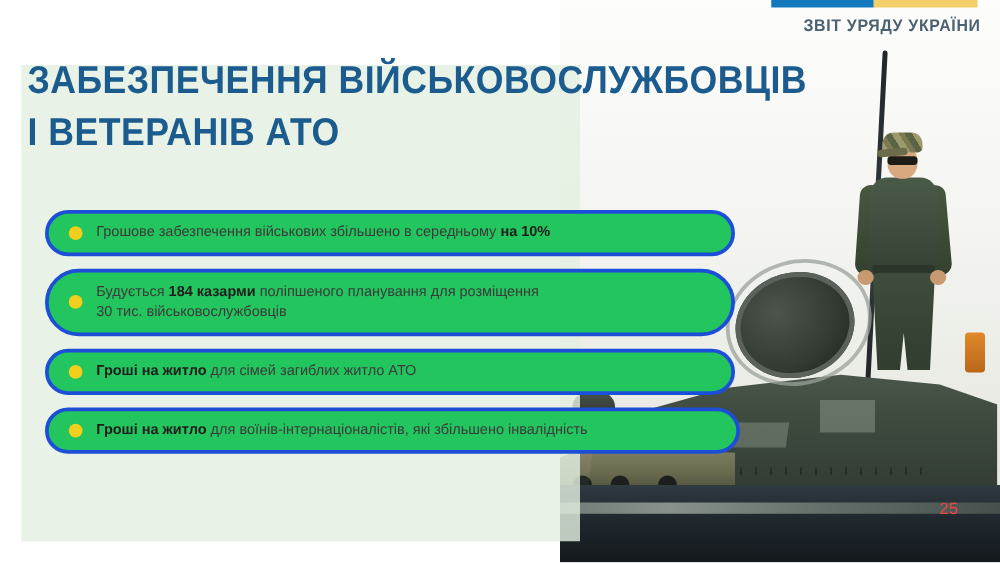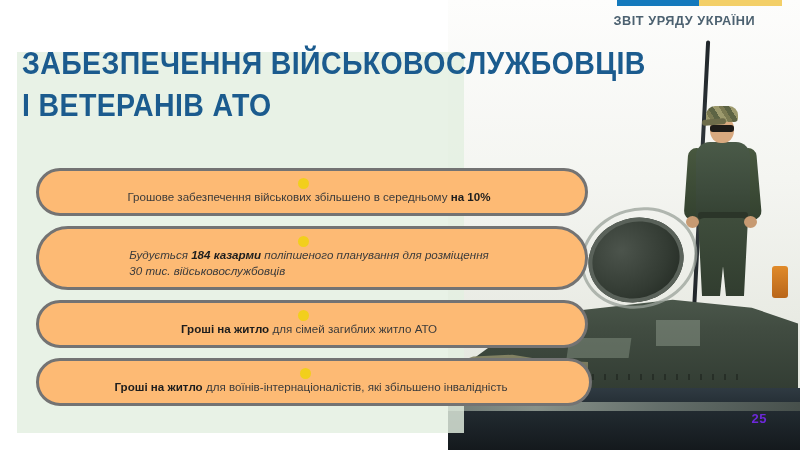--- a/index.html
+++ b/index.html
@@ -228,21 +228,21 @@
     background: #e3efe0;
     opacity: .82;
   }
 
   
   .brand {
     position: absolute;
     right: 10px;
     top: 0;
     width: 182px;
-    text-align: left;
+    text-align: right;
   }
   .brand-flag {
     display: flex;
     width: 165px;
     height: 6px;
     margin: 0 auto 7px auto;
   }
   .brand-flag .blue { flex: 1; background: #1479bc; }
   .brand-flag .yellow { flex: 1; background: #f3cf68; }
   .brand-title {
@@ -282,32 +282,31 @@
 
   
   .bubbles {
     position: absolute;
     left: 36px;
     top: 168px;
     width: 560px;
   }
   .bubble {
     position: relative;
-    background: #fdba74;
-    border: 3px solid #737373;
+    background: #22c55e;
+    border: 3px solid #1d4ed8;
     border-radius: 999px;
     display: flex;
     align-items: center;
     padding: 7px 22px 8px 16px;
     box-sizing: border-box;
     margin-bottom: 10px;
-    flex-direction: column;
   }
   .bubble.b1 { width: 552px; min-height: 36px; }
-  .bubble.b2 { width: 552px; min-height: 54px; font-style: italic; }
+  .bubble.b2 { width: 552px; min-height: 54px; }
   .bubble.b3 { width: 552px; min-height: 36px; }
   .bubble.b4 { width: 556px; min-height: 36px; }
   .dot {
     flex: 0 0 auto;
     width: 11px;
     height: 11px;
     border-radius: 50%;
     background: #f2cf1c;
     margin-right: 11px;
   }
@@ -315,25 +314,25 @@
     color: #3b3b3b;
     font-size: 11.6px;
     line-height: 16px;
   }
   .btext b { color: #1d1d1d; font-weight: bold; }
 
   
   .pageno {
     position: absolute;
     right: 33px;
-    bottom: 24px;
-    color: #6d28d9;
+    bottom: 36px;
+    color: #ef4444;
     font-size: 13px;
     font-family: "Liberation Sans Narrow", "Liberation Sans", sans-serif;
-    font-weight: bold;
+    font-weight: normal;
     letter-spacing: .5px;
   }
 </style>
 </head>
 <body>
 
 <div class="slide">
 
   <div class="photo">
     <div class="photo-sky"></div>

